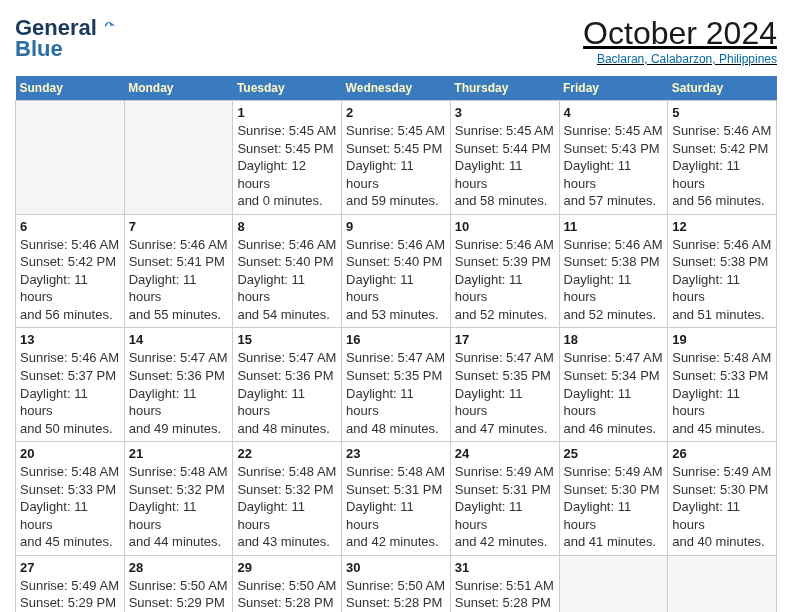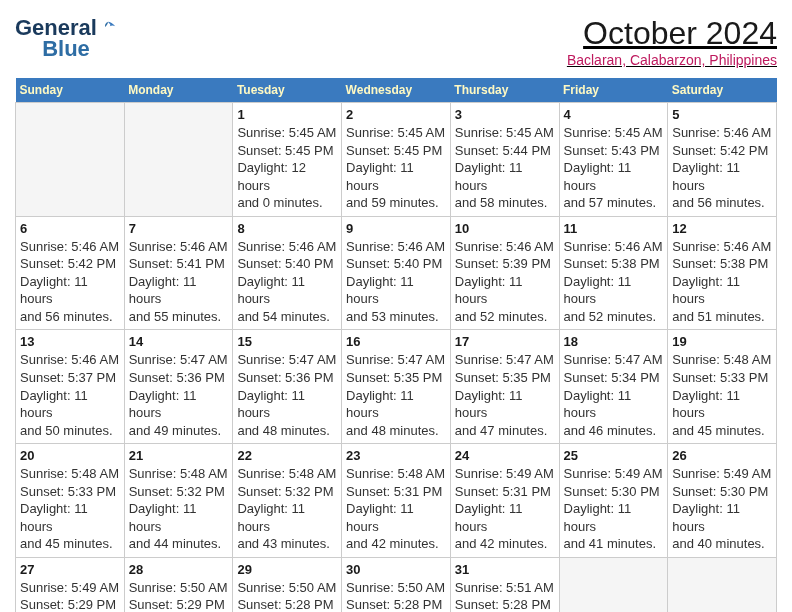--- a/index.html
+++ b/index.html
@@ -12,21 +12,21 @@
     }
     .header {
       display: flex;
       justify-content: space-between;
       align-items: flex-start;
       margin-bottom: 10px;
     }
     .logo {
       display: flex;
       flex-direction: column;
-      align-items: center;
+      align-items: flex-start;
     }
     .logo-text {
       font-size: 22px;
       font-weight: bold;
       color: #1a3a5c;
       display: flex;
       align-items: center;
     }
     .logo-general { color: #1a3a5c; }
     .logo-icon {
@@ -38,22 +38,22 @@
     .title-area {
       text-align: right;
       text-decoration: underline;
     }
     .month-title {
       font-size: 32px;
       font-weight: normal;
       color: #1a1a1a;
     }
     .location {
-      font-size: 14px;
-      color: #be185d;
+      font-size: 12px;
+      color: #0369a1;
     }
     table {
       width: 100%;
       border-collapse: collapse;
       font-size: 10.5px;
     }
     th {
       background-color: #3a7abf;
       color: #fef9c3;
       padding: 5px 4px;

